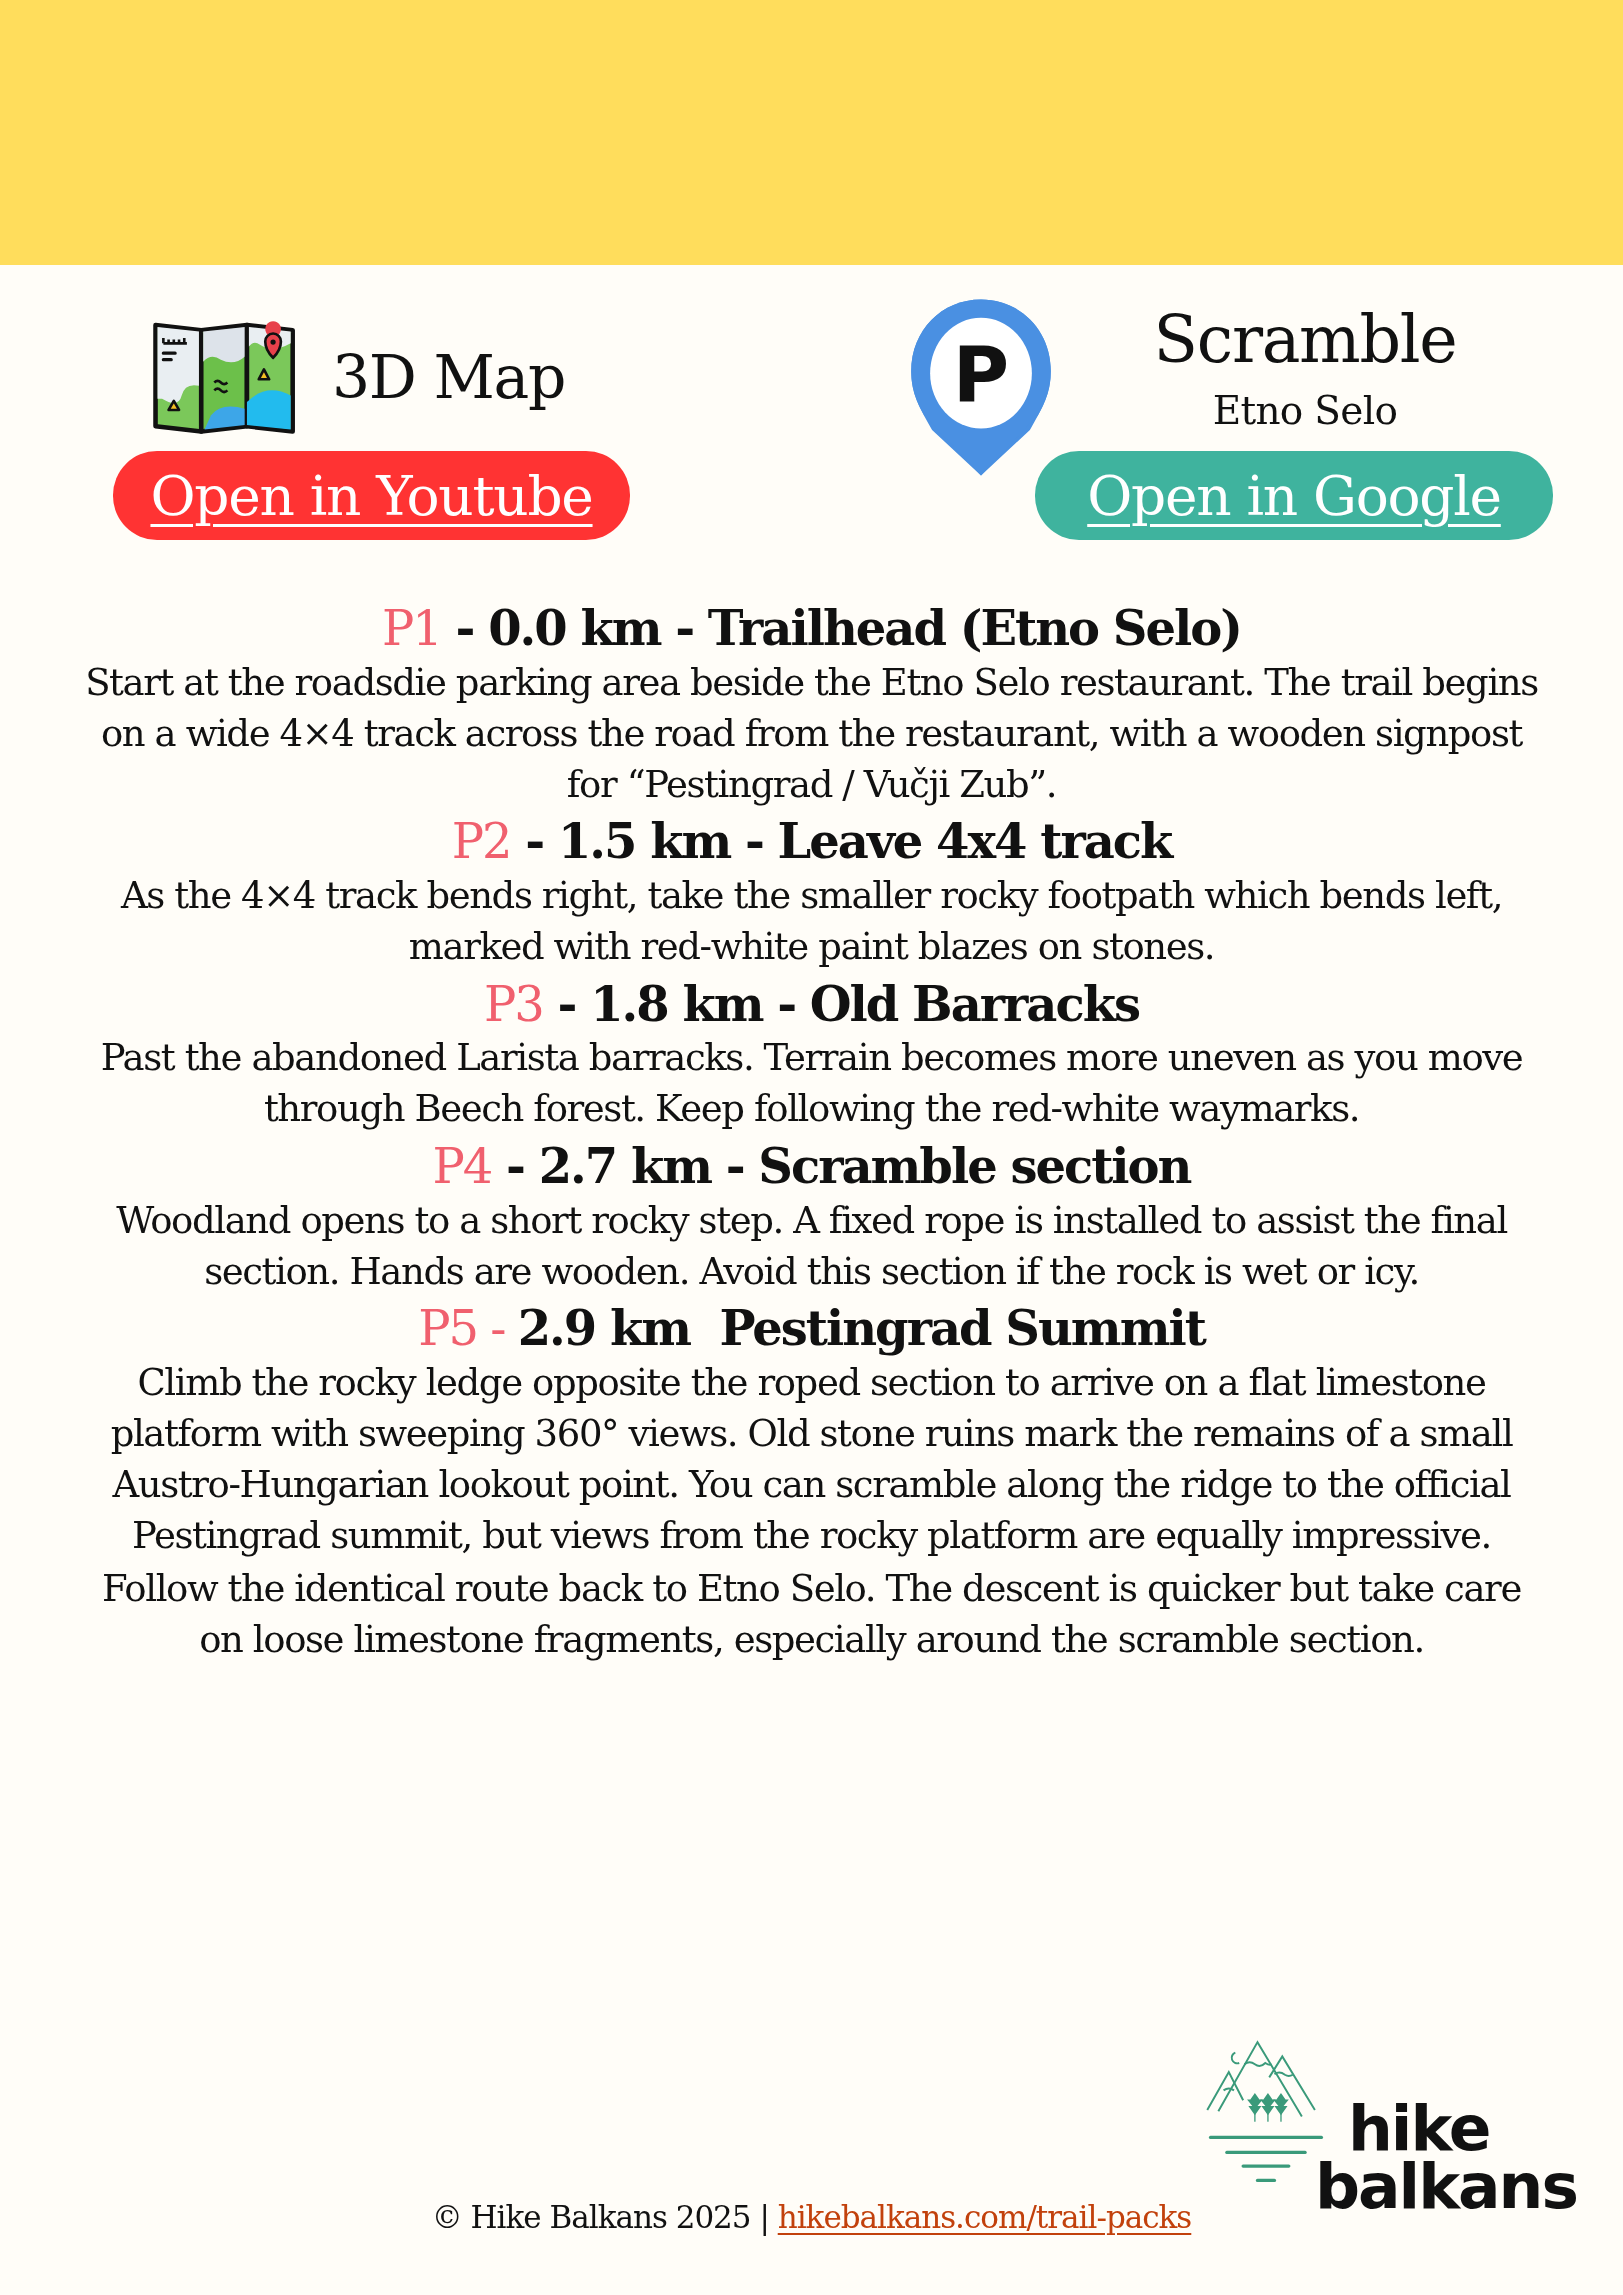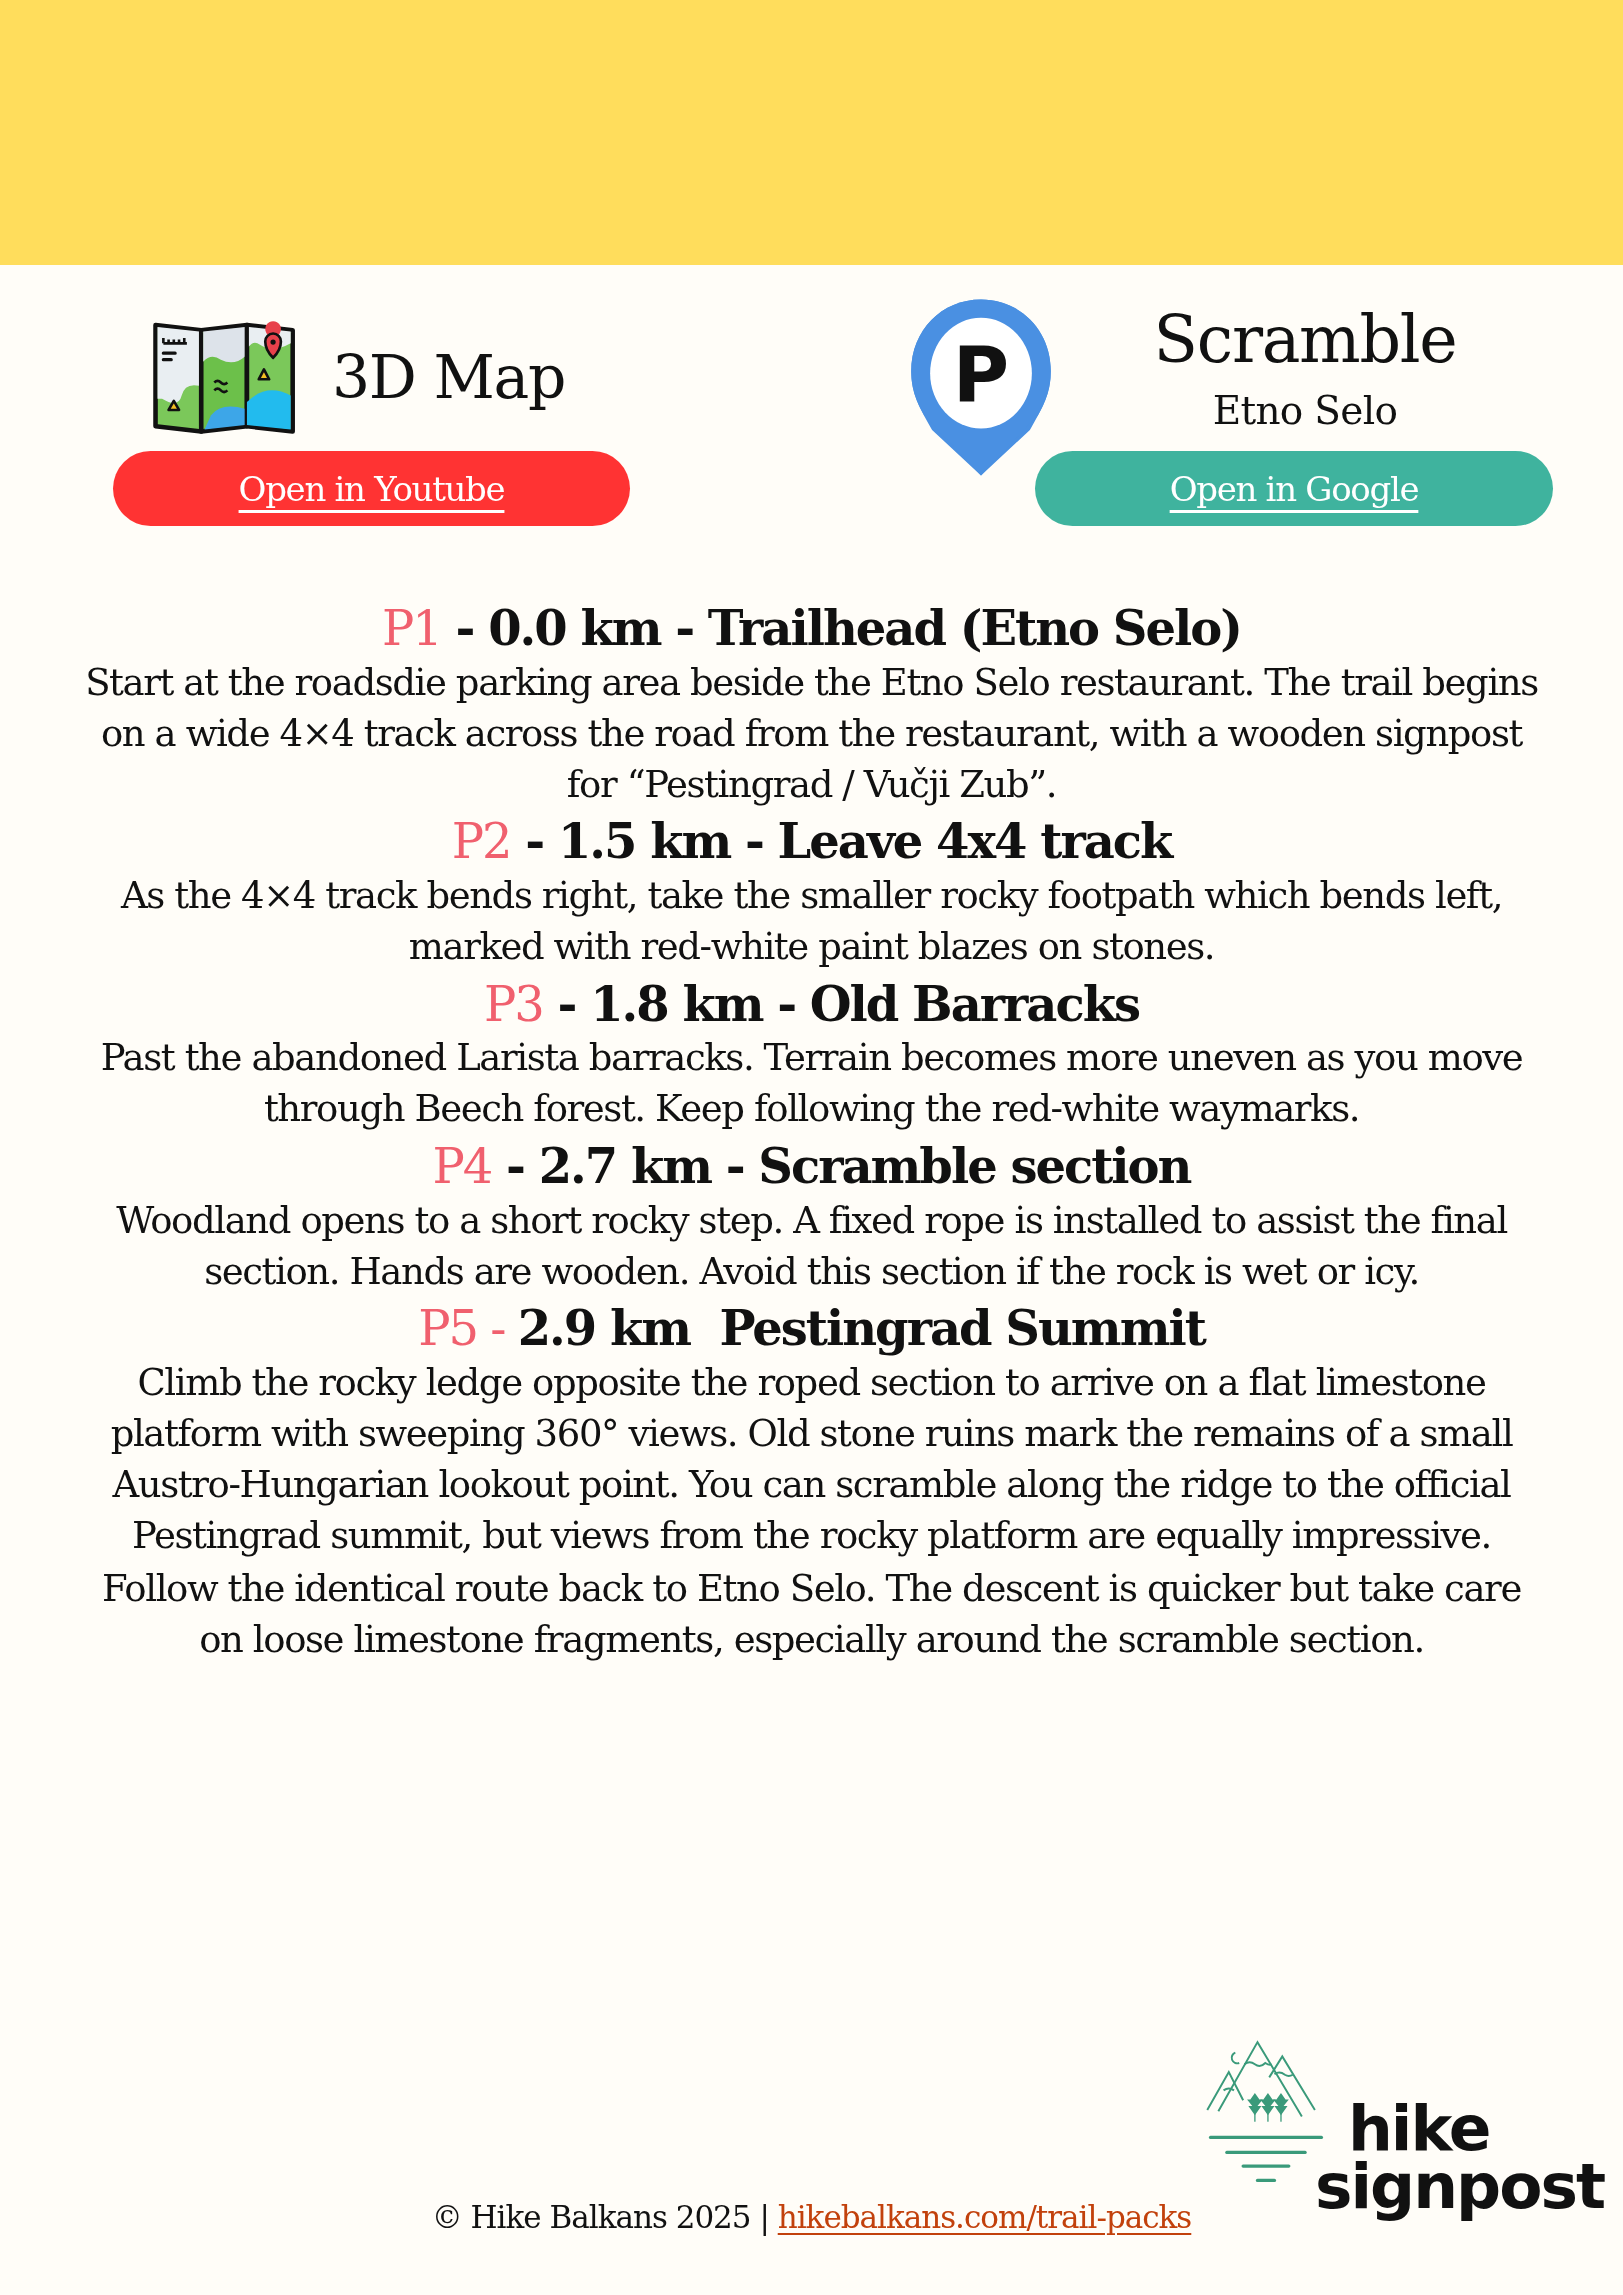--- a/index.html
+++ b/index.html
@@ -8,23 +8,23 @@
     background: #FFFDF8;
     font-family: "DejaVu Serif", "Liberation Serif", serif;
     color: #111;
   }
   .top-band { position: absolute; left: 0; top: 0; width: 1623px; height: 265px; background: #FFDD5C; }
 
   
   .map-icon { position: absolute; left: 149px; top: 317px; width: 160px; height: 118px; }
   .map-title { position: absolute; left: 332px; top: 341px; font-size: 60px; line-height: 72px; letter-spacing: -1.3px; white-space: nowrap; }
   .btn {
-    position: absolute; height: 75px; border-radius: 44px;
+    position: absolute; height: 89px; border-radius: 44px;
     display: flex; align-items: center; justify-content: center;
-    color: #fff; font-size: 34px; letter-spacing: -1.3px; text-decoration: underline;
+    color: #fff; font-size: 55px; letter-spacing: -1.3px; text-decoration: underline;
     text-decoration-thickness: 3.3px; text-underline-offset: 9.2px; cursor: pointer; white-space: nowrap;
   }
   .btn-youtube { left: 113px; top: 451px; width: 517px; background: #FF3333; }
   .btn-google { left: 1035px; top: 451px; width: 518px; background: #3FB39E; }
 
   
   .pin-icon { position: absolute; left: 906px; top: 296px; width: 150px; height: 183px; }
   .parking-title { position: absolute; left: 1112px; width: 386px; top: 300px; text-align: center; font-size: 65px; line-height: 79px; letter-spacing: -1.3px; }
   .parking-sub { position: absolute; left: 1112px; width: 386px; top: 385px; text-align: center; font-size: 39px; line-height: 52px; letter-spacing: -0.7px; }
 
@@ -130,20 +130,20 @@
     </g>
     <g stroke="#3A9A7A" stroke-width="5" stroke-linecap="round">
       <line x1="10" y1="152" x2="180" y2="152"></line>
       <line x1="35" y1="175" x2="155" y2="175"></line>
       <line x1="60" y1="196" x2="130" y2="196"></line>
       <line x1="82" y1="218" x2="108" y2="218"></line>
     </g>
   </svg>
   <div class="logo-text">
     <span class="l1">hike</span>
-    <span class="l2">signpost</span>
+    <span class="l2">balkans</span>
   </div>
 </div>
 
 <div class="footer">
   <span style="white-space:pre;">© Hike Balkans 2025 | </span><a>hikebalkans.com/trail-packs</a>
 </div>
 
 
 </body></html>

